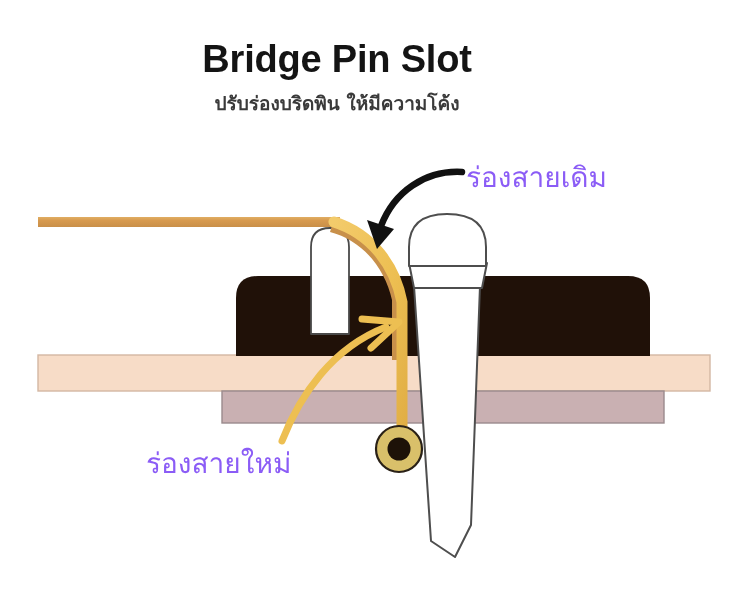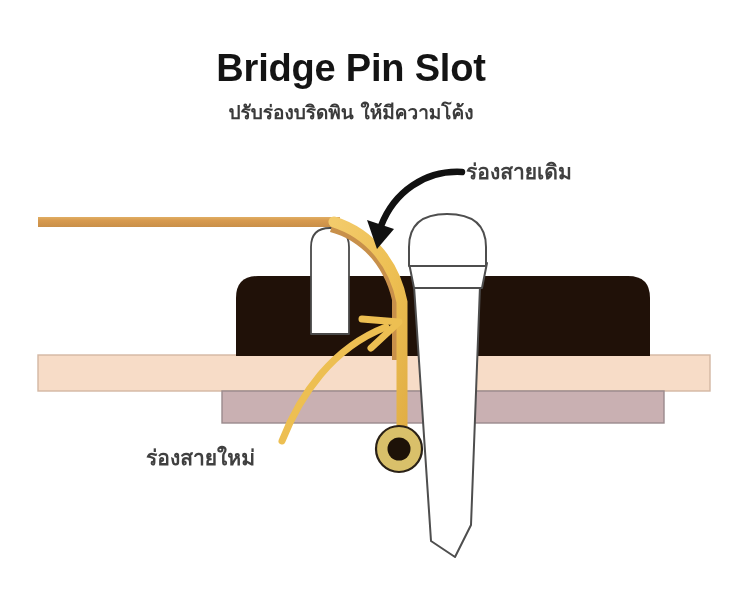--- a/index.html
+++ b/index.html
@@ -17,24 +17,23 @@
     position: relative;
     width: 750px;
     height: 600px;
     background: #ffffff;
   }
 
   
   .header {
     position: absolute;
     left: 0;
-    top: 16px;
+    top: 7px;
     width: 674px;
     text-align: center;
-    margin-left: 14px;
   }
   .title {
     margin: 0;
     padding-top: 33px;
     font-size: 38px;
     font-weight: bold;
     color: #141414;
     letter-spacing: -0.2px;
     line-height: 1.05;
     font-family: "Liberation Sans", "DejaVu Sans", sans-serif;
@@ -53,23 +52,23 @@
     position: absolute;
     left: 0;
     top: 0;
     width: 750px;
     height: 600px;
   }
 
   
   .label {
     position: absolute;
-    font-size: 21px;
-    font-weight: bold;
-    color: #404040;
+    font-size: 28px;
+    font-weight: normal;
+    color: #8b5cf6;
     white-space: nowrap;
     font-family: "DejaVu Sans", "Liberation Sans", sans-serif;
   }
   #label-old { left: 466px; top: 155px; }
   #label-new { left: 146px; top: 441px; }
 </style>
 </head>
 <body>
 
 <div id="stage">

